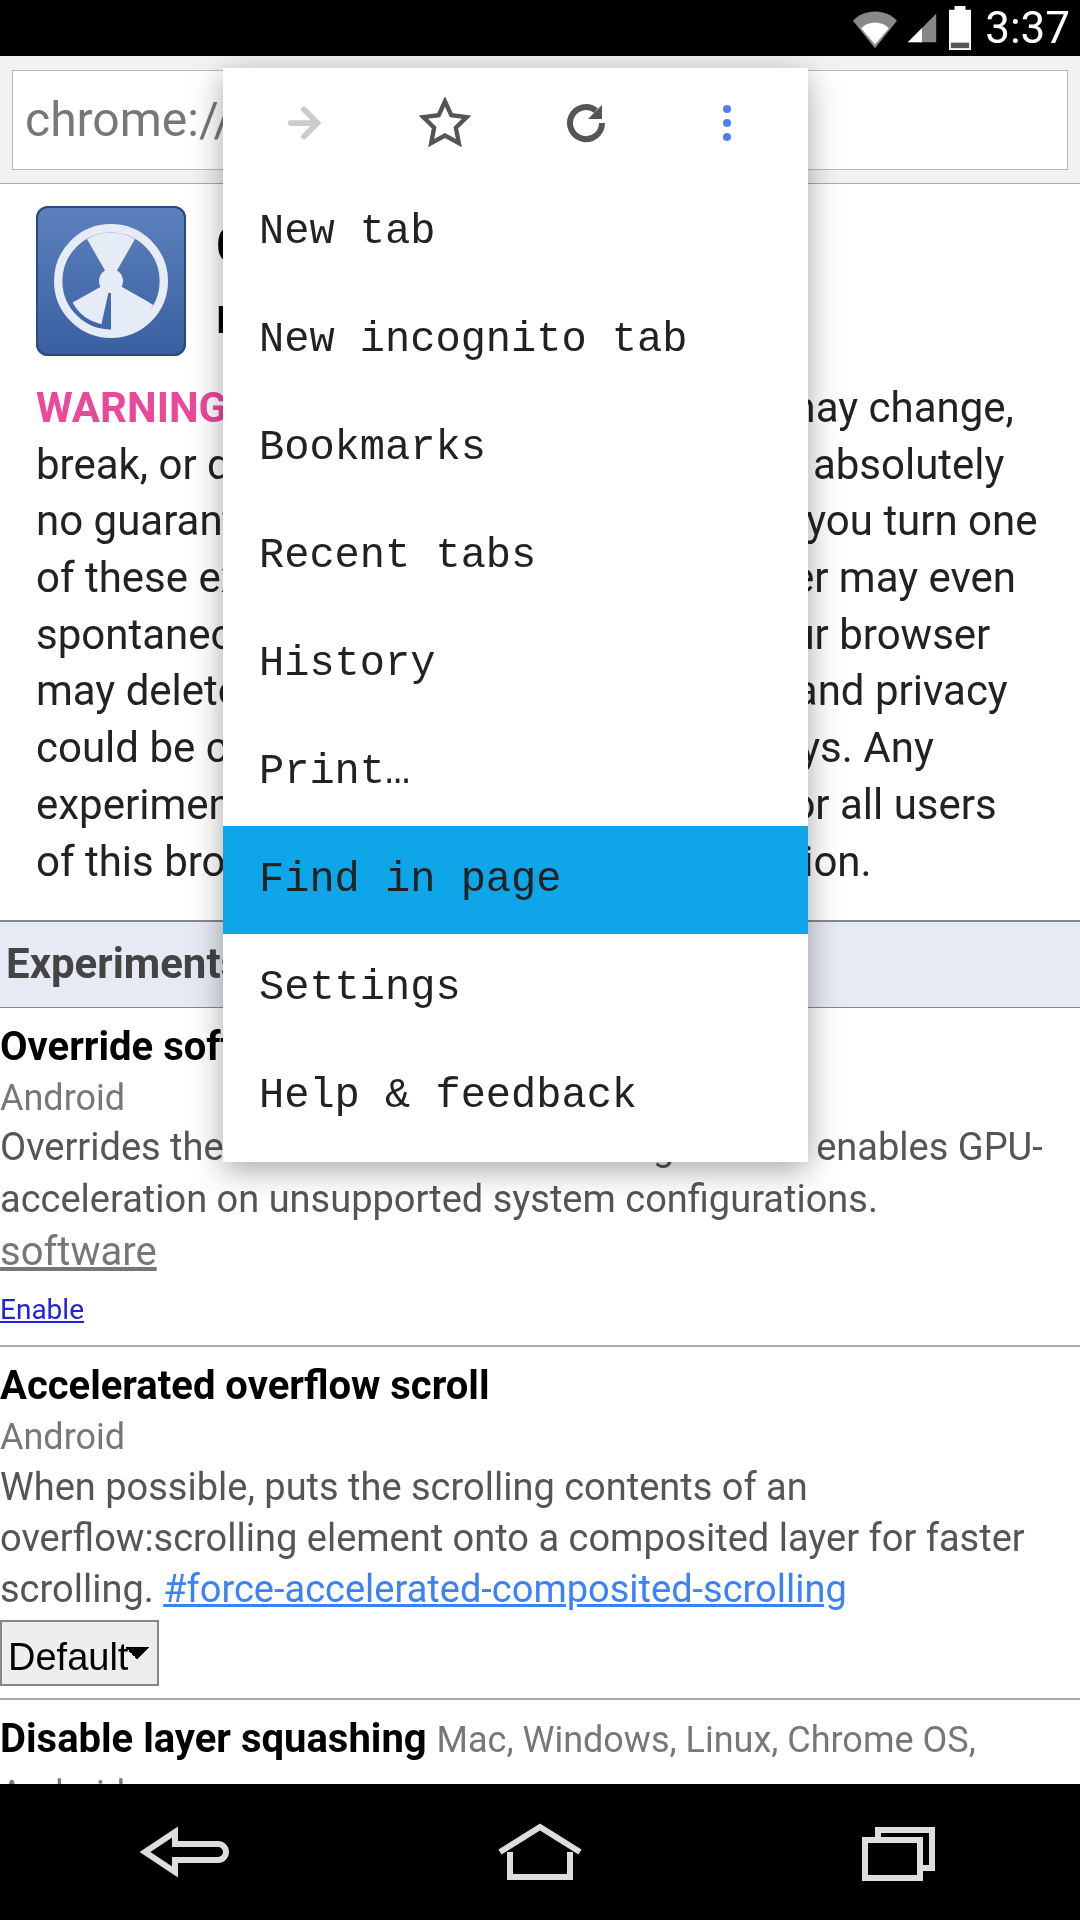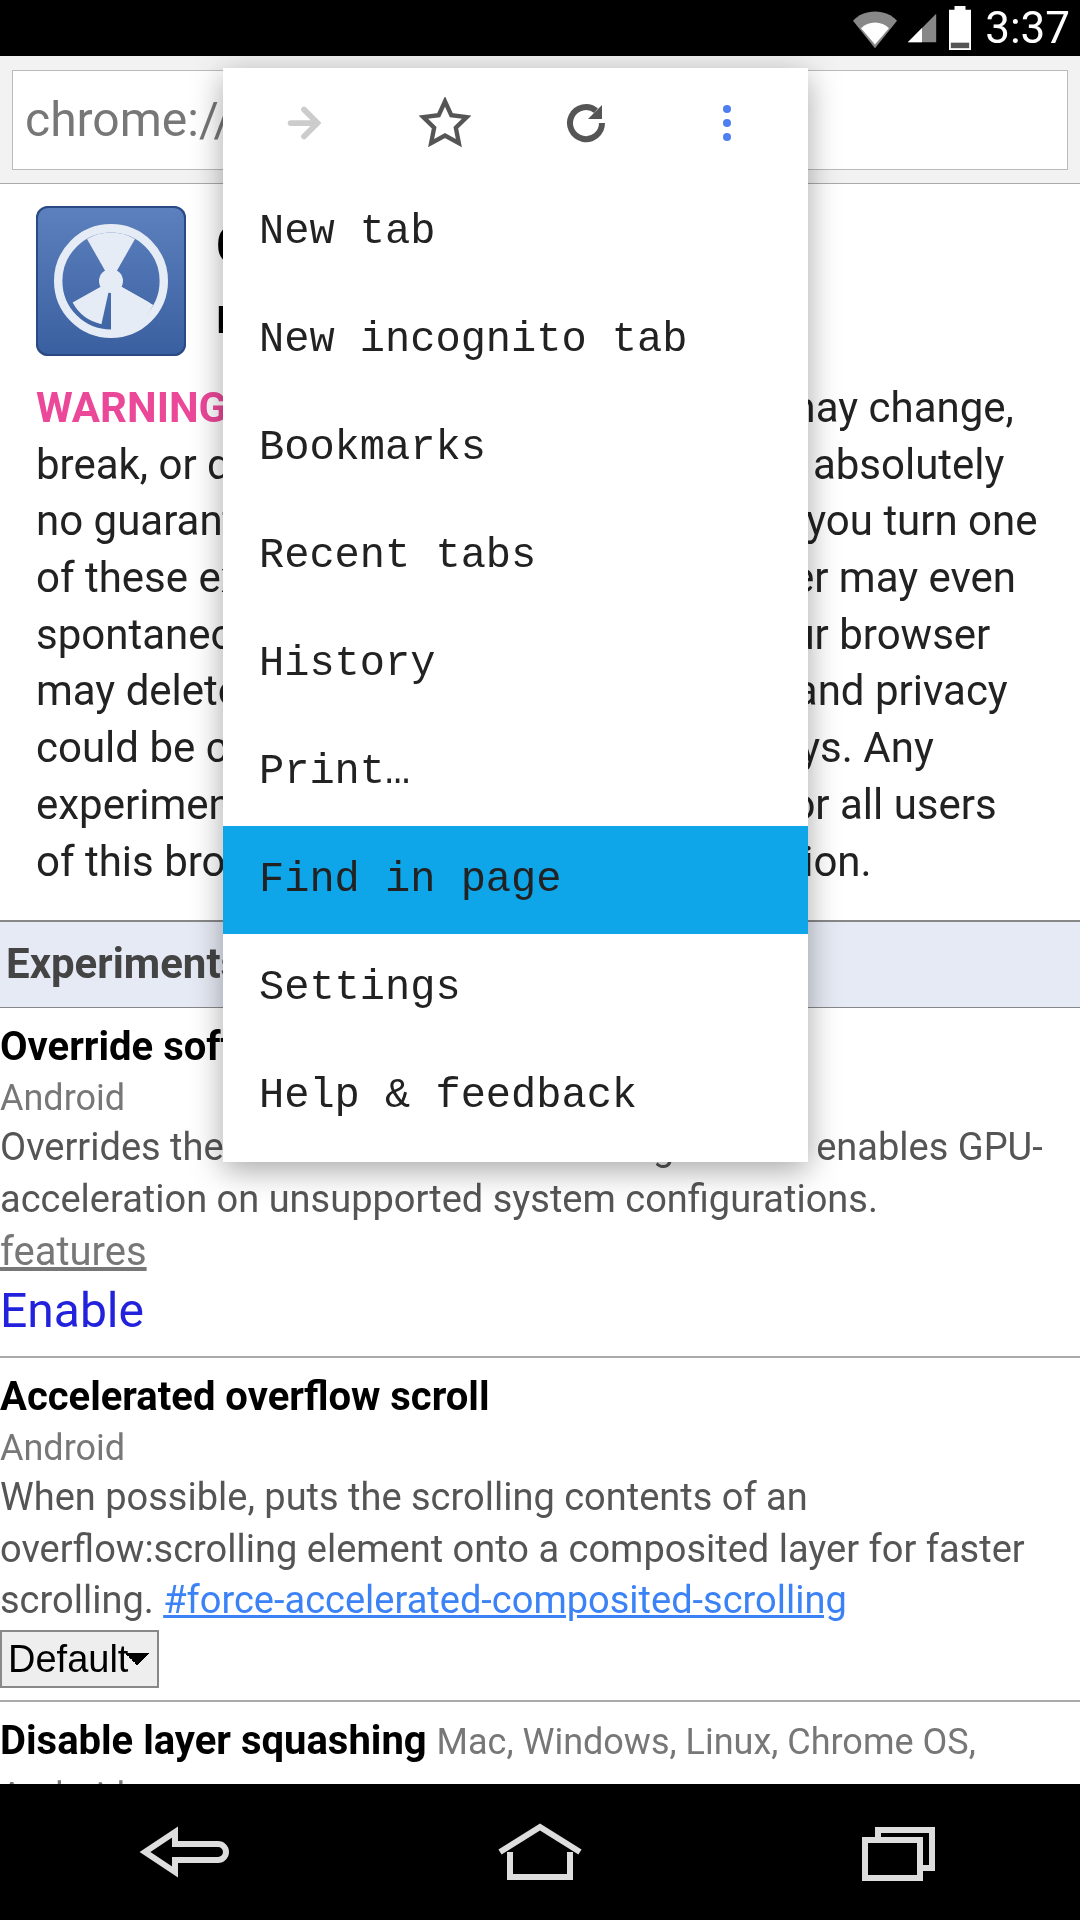--- a/index.html
+++ b/index.html
@@ -49,23 +49,23 @@
 
   .flag {
     border-bottom: 2px solid #aaa; margin: 0 -36px; padding: 12px 0 12px 0;
   }
   .flag .inner { padding: 0 0 0 0; }
   .flag-title { font-weight: bold; color: #000; font-size: 40px; }
   .flag-plat { color: #777; font-size: 36px; }
   .flag-desc { color: #555; font-size: 38px; }
   .hashlink { color: #3b82f6; text-decoration: underline; }
   .blacklist { color: #777; text-decoration: underline; }
-  .enable { color: #2222dd; font-size: 48px; }
+  .enable { color: #2222dd; text-decoration: underline; font-size: 28px; }
   select.flag-sel {
-    font-size: 38px; padding: 6px 28px 6px 6px; background: #eee; border: 2px solid #888;
+    font-size: 38px; padding: 14px 28px 6px 6px; background: #eee; border: 2px solid #888;
     margin-top: 4px; appearance: none; -webkit-appearance: none;
     background-image: linear-gradient(45deg, transparent 50%, #000 50%),
                       linear-gradient(-45deg, transparent 50%, #000 50%);
     background-position: right 20px center, right 8px center;
     background-size: 12px 12px, 12px 12px; background-repeat: no-repeat;
   }
 
   
   .menu {
     position: absolute; top: 68px; left: 223px; width: 585px;
@@ -149,21 +149,21 @@
     <span>Experiments</span>
   </div>
 
   <div class="flag">
     <div class="inner">
       <div class="flag-title">Override software rendering list</div>
       <div class="flag-plat">Android</div>
       <div class="flag-desc">
         <span>Overrides the built-in software rendering list and enables GPU-acceleration on unsupported system configurations. </span>
       </div>
-      <div><span class="blacklist">features</span></div>
+      <div><span class="blacklist">software</span></div>
       <div><a class="enable">Enable</a></div>
     </div>
   </div>
 
   <div class="flag">
     <div class="inner">
       <div class="flag-title">Accelerated overflow scroll</div>
       <div class="flag-plat">Android</div>
       <div class="flag-desc">
         <span>When possible, puts the scrolling contents of an overflow:scrolling element onto a composited layer for faster scrolling. </span><span class="hashlink">#force-accelerated-composited-scrolling</span>

